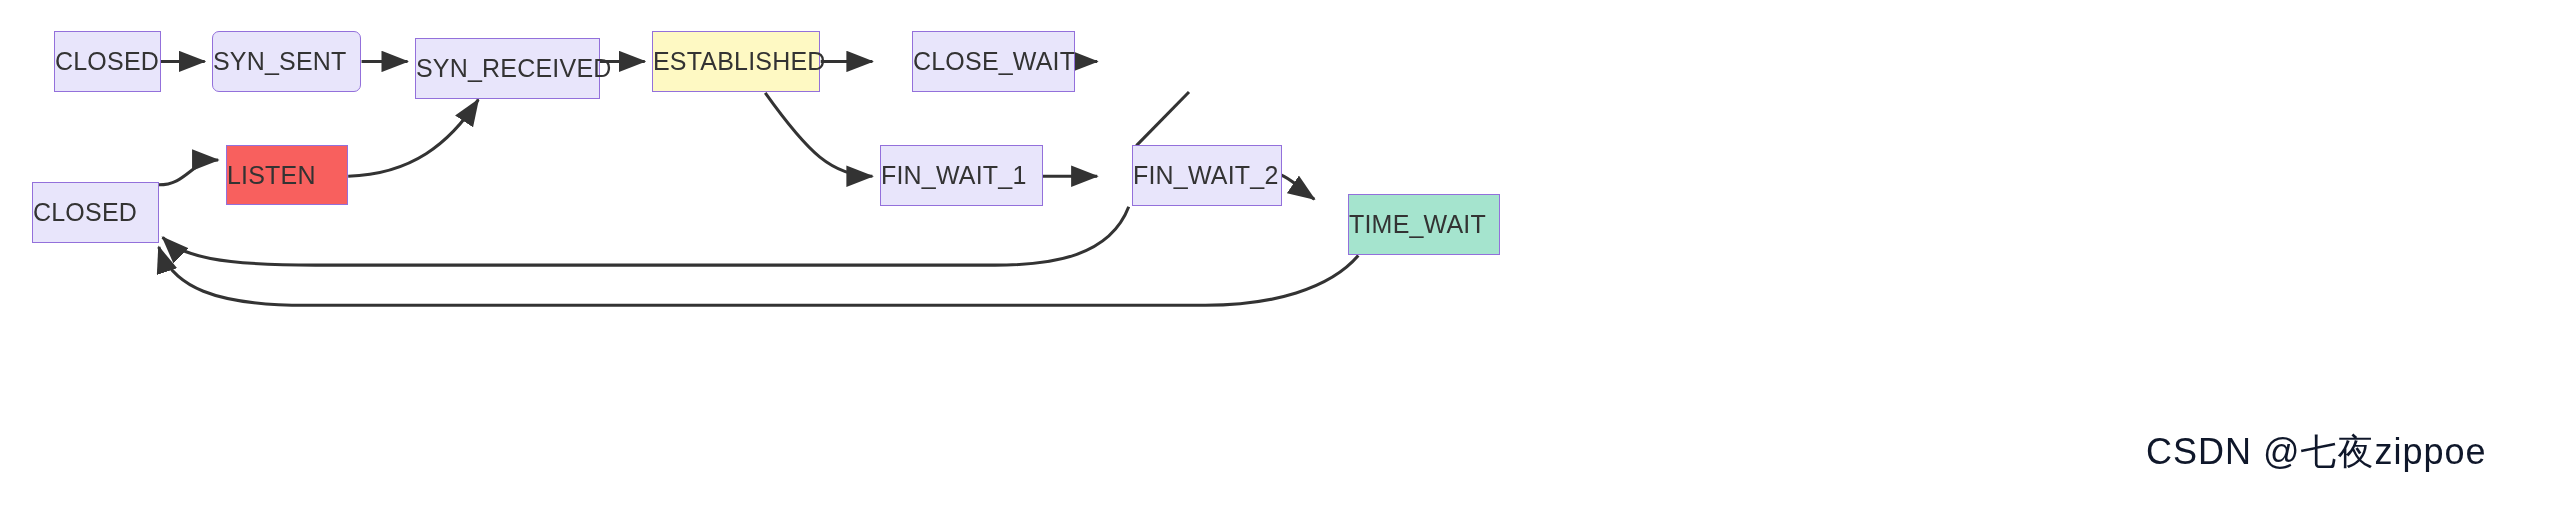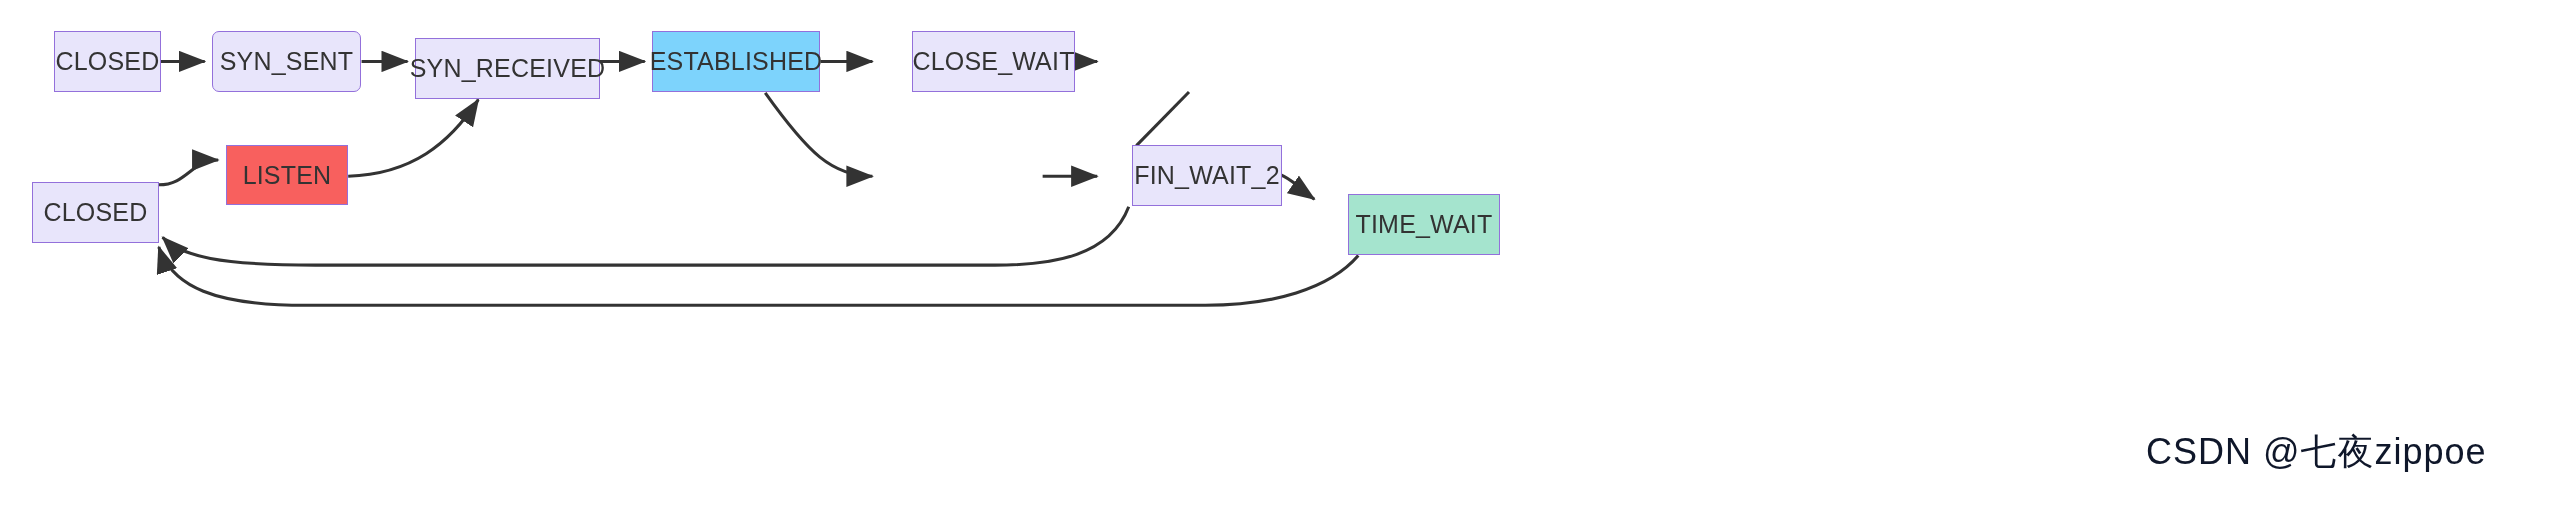--- a/index.html
+++ b/index.html
@@ -24,28 +24,28 @@
     width: 2576px;
     height: 515px;
     pointer-events: none;
   }
   .node {
     position: absolute;
     box-sizing: border-box;
     border: 1.9px solid #9370DB;
     display: flex;
     align-items: center;
-    justify-content: center;
+    justify-content: flex-start;
     font-size: 25px;
     color: #333333;
     letter-spacing: 0.2px;
     white-space: nowrap;
   }
   .fill-lavender { background: #E8E5FB; }
-  .fill-teal     { background: #7dd3fc; }
+  .fill-teal     { background: #fef9c3; }
   .fill-red      { background: #F8605E; }
   .fill-green    { background: #A5E4CE; }
 
   .watermark {
     position: absolute;
     left: 2146px;
     top: 428px;
     font-size: 36px;
     color: #0f172a;
     white-space: nowrap;
@@ -117,20 +117,23 @@
 
 
   <div class="node fill-red" style="left:226px; top:145px; width:122px; height:60px;">
     <span>LISTEN</span>
   </div>
 
   <div class="node fill-lavender" style="left:32px; top:182px; width:127px; height:61px;">
     <span>CLOSED</span>
   </div>
 
+  <div class="node fill-lavender" style="left:880px; top:145px; width:163px; height:61px;">
+    <span>FIN_WAIT_1</span>
+  </div>
 
   <div class="node fill-lavender" style="left:1105px; top:145px; width:150px; height:61px;margin-left:27px;">
     <span>FIN_WAIT_2</span>
   </div>
 
   <div class="node fill-green" style="left:1348px; top:194px; width:152px; height:61px;">
     <span>TIME_WAIT</span>
   </div>
 
   <div class="watermark">CSDN @七夜zippoe</div>

